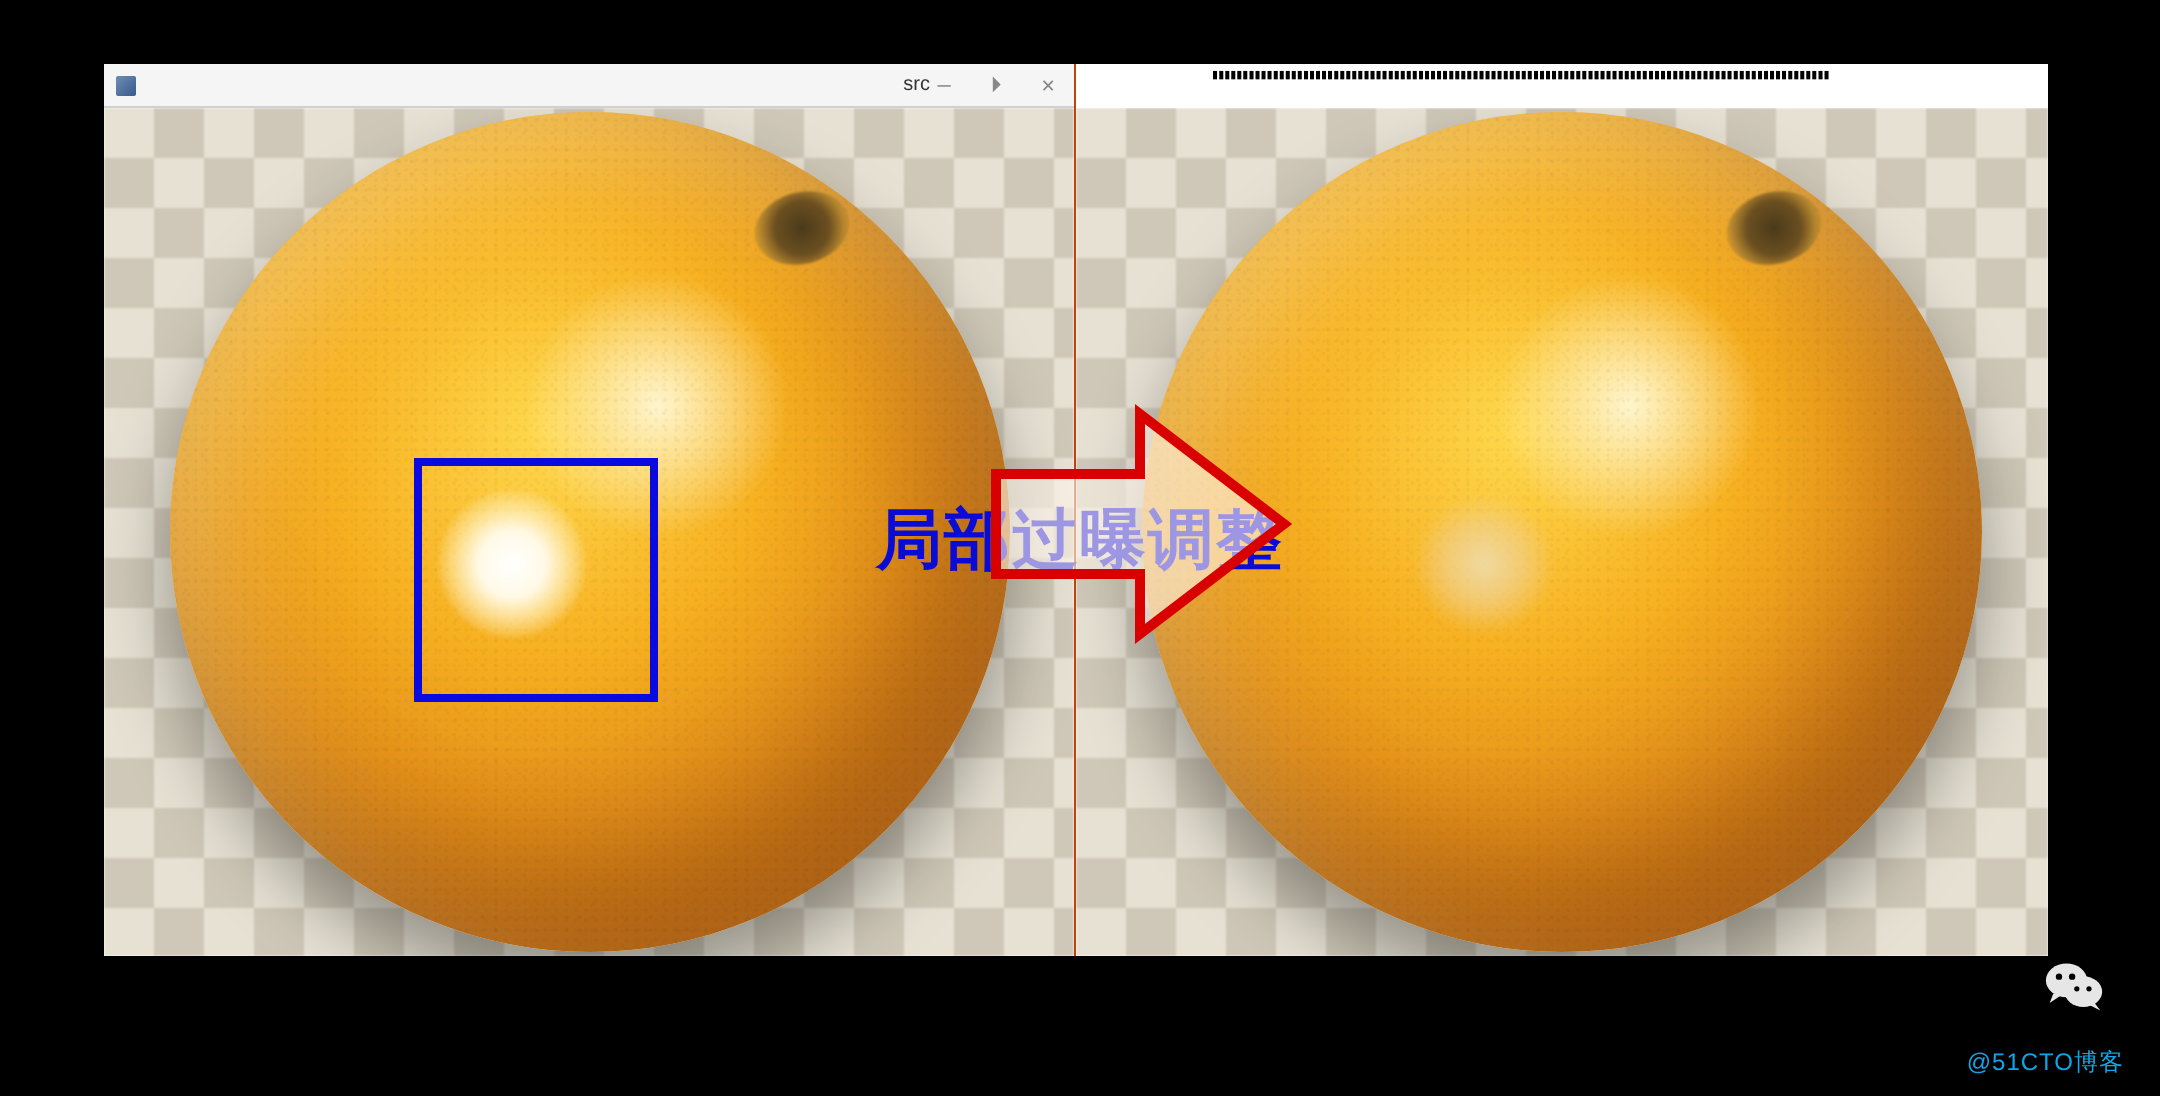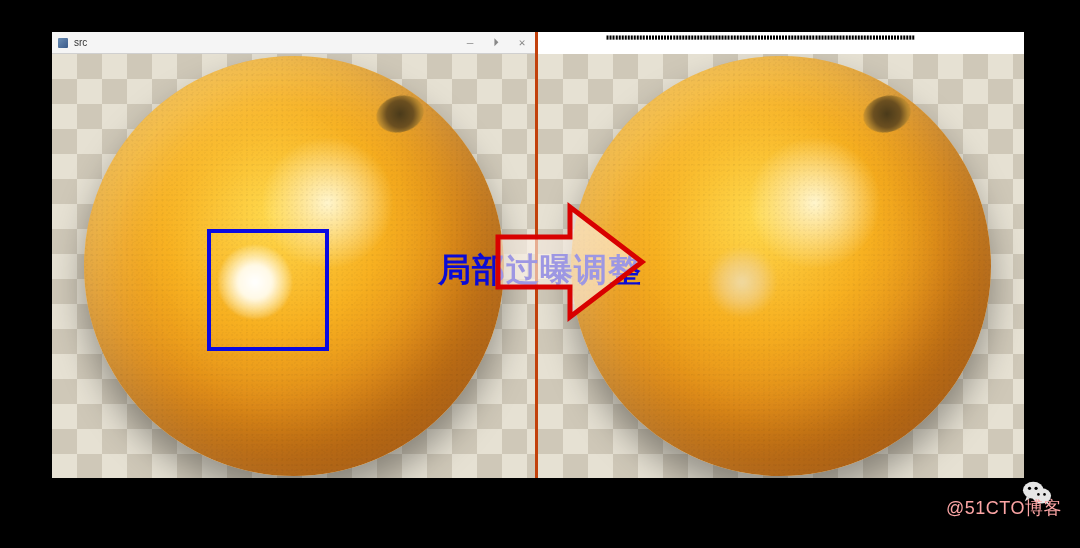--- a/index.html
+++ b/index.html
@@ -21,21 +21,21 @@
       display: flex;
     }
     .window {
       width: 50%;
       height: 100%;
       background: #fff;
       display: flex;
       flex-direction: column;
       position: relative;
     }
-    .window-left { border-right: 3px solid #c2410c; }
+    .window-left { border-right: 1px solid #c2410c; text-align: right; }
     .titlebar {
       height: 22px;
       background: #f5f5f5;
       border-bottom: 1px solid #d0d0d0;
       display: flex;
       align-items: center;
       padding: 0 6px;
       font-size: 10px;
       color: #333;
       position: relative;
@@ -210,23 +210,23 @@
       color: #fff;
       font-family: "Microsoft YaHei","SimHei",cursive,sans-serif;
       font-style: italic;
       font-weight: bold;
       font-size: 21px;
       letter-spacing: 0.5px;
     }
     .credit {
       position: absolute;
       right: 18px;
-      bottom: 28px;
-      color: #fca5a5;
-      font-size: 18px;
+      bottom: 8px;
+      color: #0ea5e9;
+      font-size: 12px;
       letter-spacing: 0.5px;
       z-index: 200;
     }
   </style>
 </head>
 <body>
 
 <div class="content-area">
 
   <div class="window window-left">

